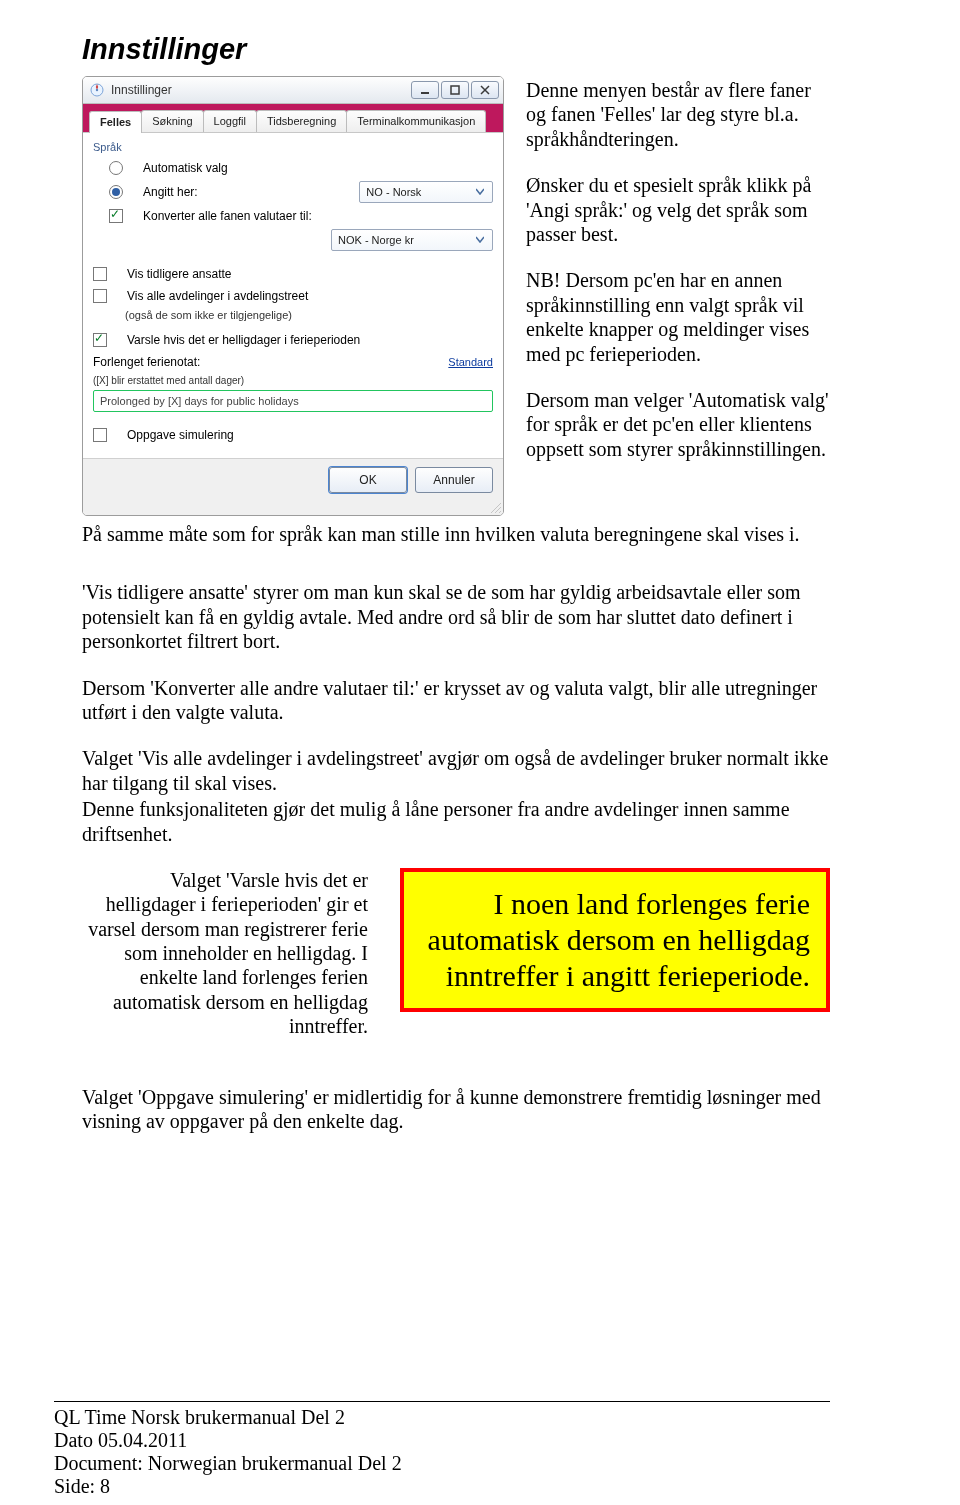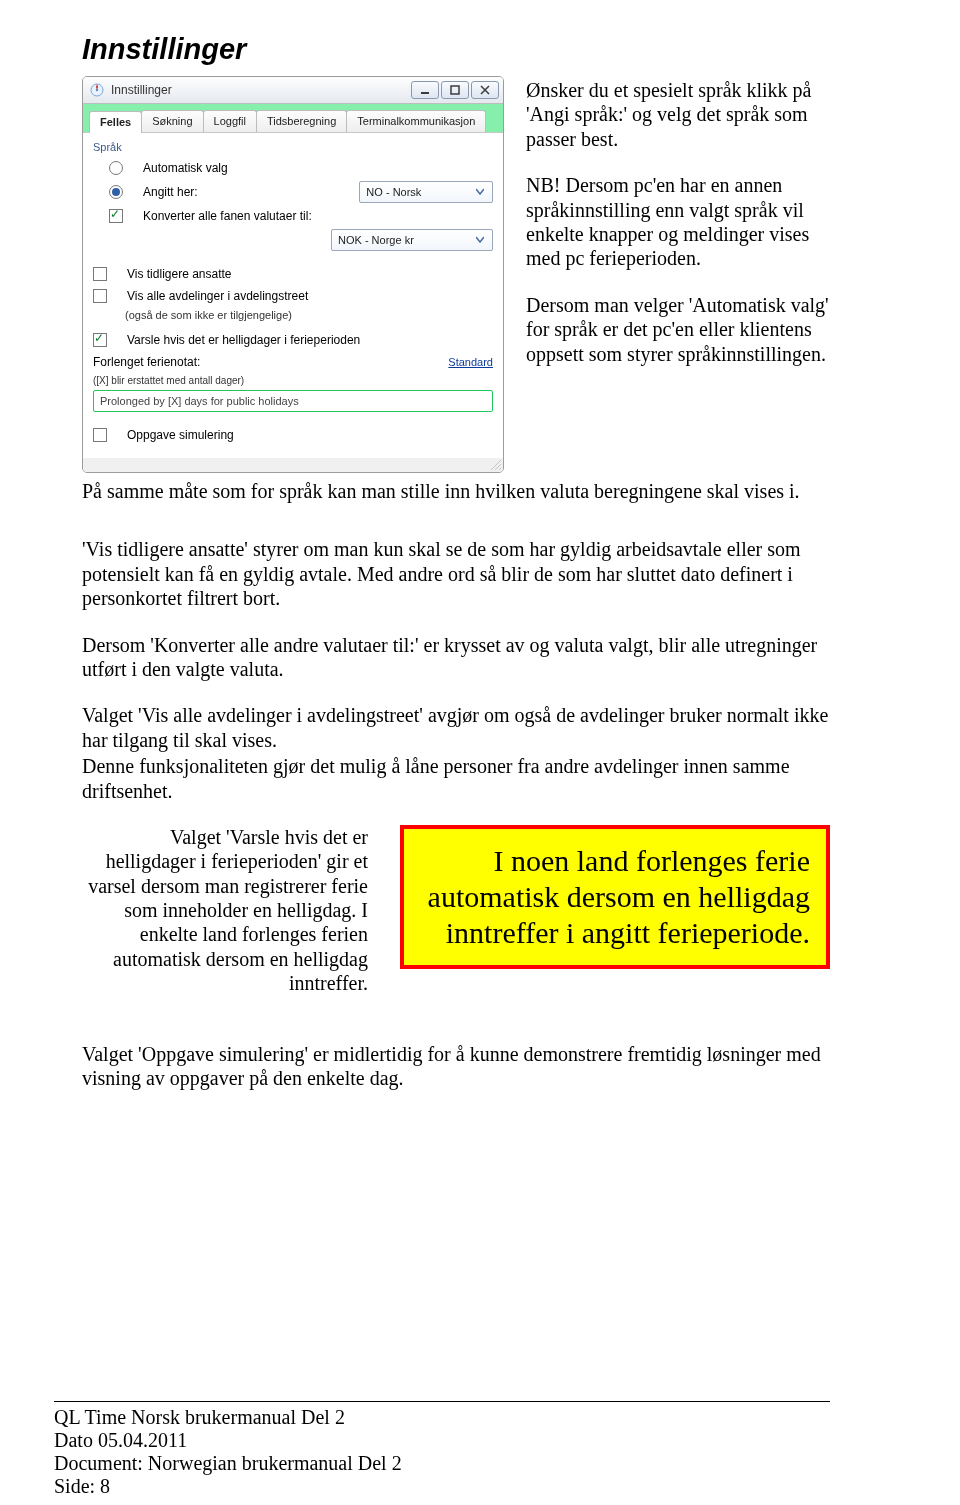--- a/index.html
+++ b/index.html
@@ -65,21 +65,21 @@
     width: 26px; height: 16px;
     border: 1px solid #8a98ad;
     border-radius: 3px;
     background: linear-gradient(#f9fbfe, #dde6f2);
     display: flex; align-items: center; justify-content: center;
   }
   .win-btn svg { display: block; }
 
   .tabs {
     display: flex; gap: 0; padding: 6px 6px 0 6px;
-    background: #86efac;
+    background: #be185d;
     border-bottom: 1px solid #c7c7c7;
   }
   .tab {
     font-size: 11px;
     padding: 4px 10px 5px;
     background: linear-gradient(#fdfdfd, #eeeeee);
     border: 1px solid #bcbcbc;
     border-bottom: none;
     border-top-left-radius: 3px;
     border-top-right-radius: 3px;
@@ -305,32 +305,37 @@
           </div>
 
           <div class="spacer-row"></div>
 
           <div class="check-row">
             <span class="chk"></span>
             <span>Oppgave simulering</span>
           </div>
         </div>
 
+        <div class="btn-row">
+          <div class="btn default">OK</div>
+          <div class="btn">Annuler</div>
+        </div>
         <div class="resize-grip">
           <svg width="12" height="12">
             <line x1="2" y1="12" x2="12" y2="2" stroke="#9c9c9c"></line>
             <line x1="6" y1="12" x2="12" y2="6" stroke="#9c9c9c"></line>
             <line x1="10" y1="12" x2="12" y2="10" stroke="#9c9c9c"></line>
           </svg>
         </div>
 
       </div>
     </div>
 
     <div class="text-col body-text-block">
+      <p>Denne menyen består av flere faner og fanen 'Felles' lar deg styre bl.a. språkhåndteringen.</p>
       <p>Ønsker du et spesielt språk klikk på 'Angi språk:' og velg det språk som passer best.</p>
       <p>NB! Dersom pc'en har en annen språkinnstilling enn valgt språk vil enkelte knapper og meldinger vises med pc ferieperioden.</p>
       <p>Dersom man velger 'Automatisk valg' for språk er det pc'en eller klientens oppsett som styrer språkinnstillingen.</p>
     </div>
 
   </div>
 
   <p class="body-text">På samme måte som for språk kan man stille inn hvilken valuta beregningene skal vises i.</p>
 
   <div style="height:12px"></div>

